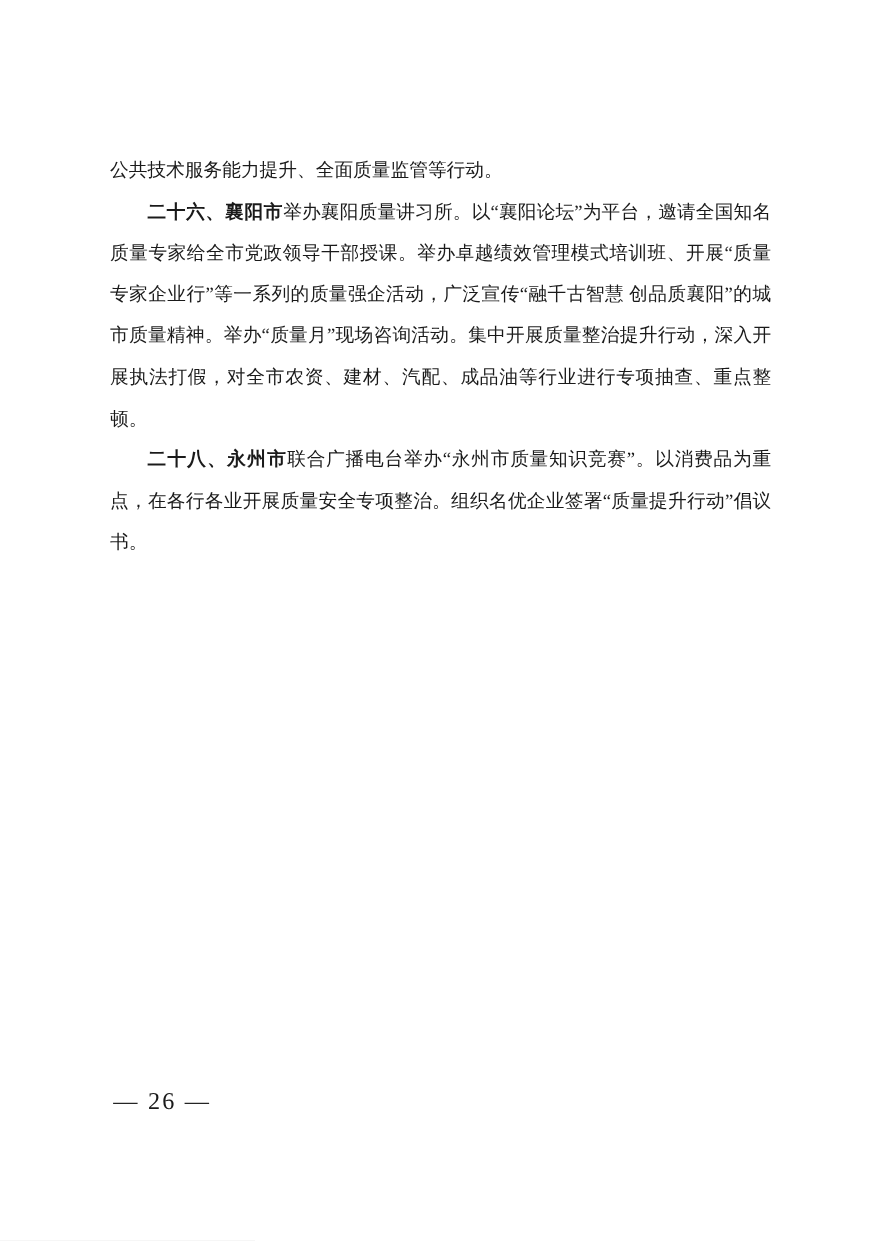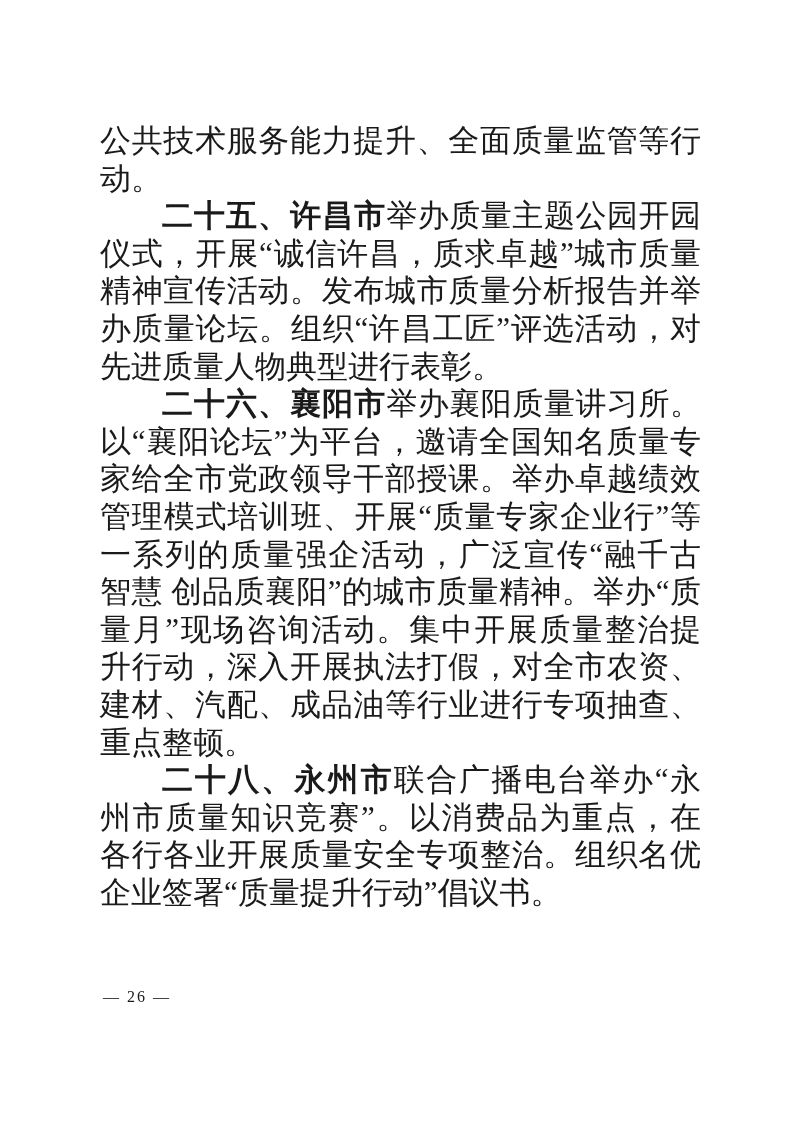--- a/index.html
+++ b/index.html
@@ -13,23 +13,23 @@
     height: 1128px;
     margin: 0 auto;
     background: #ffffff;
     overflow: hidden;
     font-family: "Liberation Serif", "DejaVu Serif", serif;
     color: #1a1a1a;
   }
   .text-block {
     position: absolute;
     left: 100px;
-    top: 122px;
+    top: 136px;
     width: 601px;
-    font-size: 31px;
+    font-size: 17px;
     line-height: 37.6px;
     text-align: justify;
     text-justify: inter-ideograph;
     letter-spacing: 0;
   }
   .para {
     margin: 0;
     padding: 0;
     text-indent: 2em;
   }
@@ -38,36 +38,35 @@
   }
   .para .lead {
     font-family: "Liberation Sans", "DejaVu Sans", sans-serif;
     font-weight: 700;
     letter-spacing: 0.5px;
   }
   .footer {
     position: absolute;
     left: 103px;
     top: 988px;
-    font-size: 16px;
+    font-size: 22px;
     letter-spacing: 2px;
     color: #1a1a1a;
     font-family: "Liberation Serif", "DejaVu Serif", serif;
   }
 </style>
 </head>
 <body>
 
 <div class="page" style="background: rgb(255, 255, 255); color: rgb(26, 26, 26);">
 
   <div class="text-block">
 
     <p class="para no-indent"><span>公共技术服务能力提升、全面质量监管等行动。</span></p>
 
-    <p class="para"><span class="lead">二十五、许昌市</span><span>举办质量主题公园开园仪式，开展“诚信许昌，质求卓越”城市质量精神宣传活动。发布城市质量分析报告并举办质量论坛。组织“许昌工匠”评选活动，对先进质量人物典型进行表彰。</span></p>
 
     <p class="para"><span class="lead">二十六、襄阳市</span><span>举办襄阳质量讲习所。以“襄阳论坛”为平台，邀请全国知名质量专家给全市党政领导干部授课。举办卓越绩效管理模式培训班、开展“质量专家企业行”等一系列的质量强企活动，广泛宣传“融千古智慧 创品质襄阳”的城市质量精神。举办“质量月”现场咨询活动。集中开展质量整治提升行动，深入开展执法打假，对全市农资、建材、汽配、成品油等行业进行专项抽查、重点整顿。</span></p>
 
 
     <p class="para"><span class="lead">二十八、永州市</span><span>联合广播电台举办“永州市质量知识竞赛”。以消费品为重点，在各行各业开展质量安全专项整治。组织名优企业签署“质量提升行动”倡议书。</span></p>
 
 
   </div>
 
   <div class="footer">— 26 —</div>

